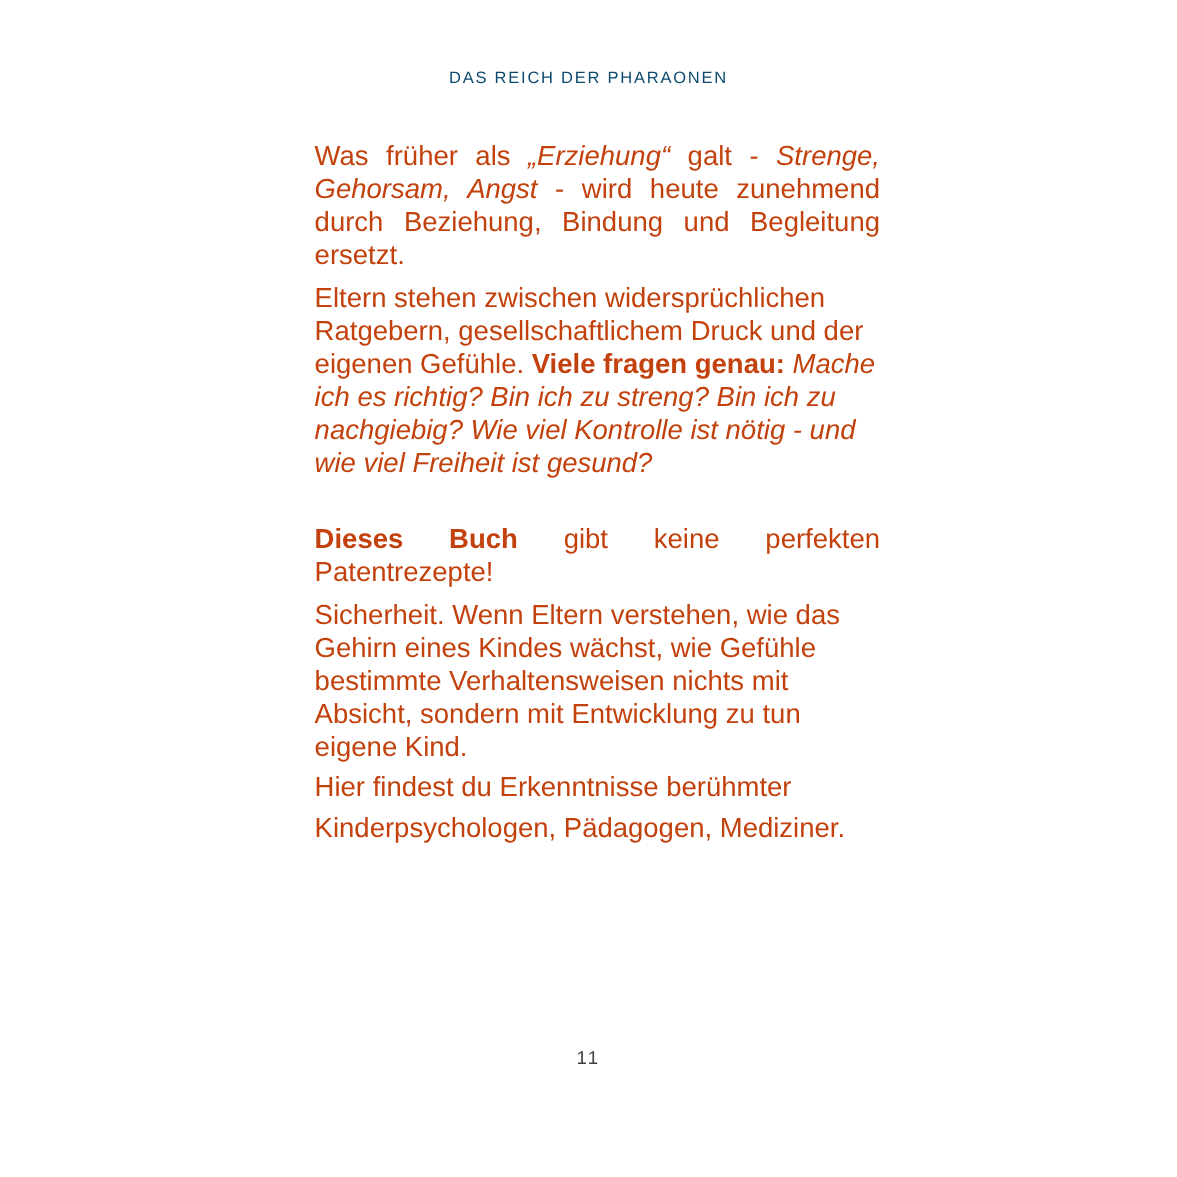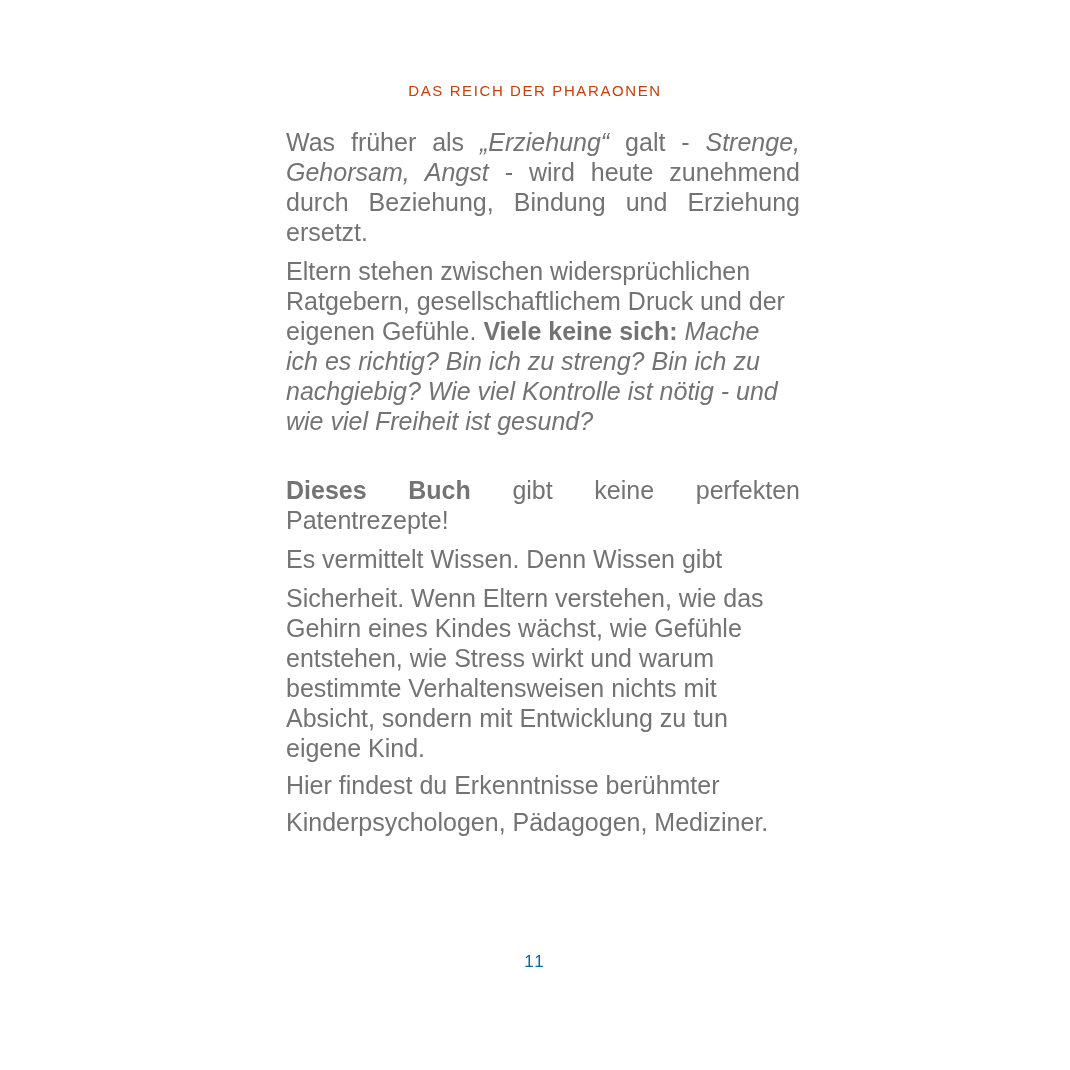--- a/index.html
+++ b/index.html
@@ -16,30 +16,29 @@
     font-family: "Liberation Sans", "DejaVu Sans", sans-serif;
   }
   .running-header {
     position: absolute;
     top: 62px;
     left: 0;
     width: 100%;
     text-align: center;
     font-size: 15px;
     letter-spacing: 1.6px;
-    color: #c2410c;
+    color: #0c4a6e;
     font-weight: 400;
-    margin-top: 20px;
   }
   .text-content {
     position: absolute;
     top: 127px;
     left: 286px;
     width: 514px;
-    color: #737373;
+    color: #c2410c;
     font-size: 25px;
     line-height: 30px;
   }
   .paragraph { margin: 0; }
   .text-line {
     text-align: left;
     white-space: normal;
   }
   .text-line.stretch {
     text-align: justify;
@@ -49,56 +48,52 @@
   .r-italic { font-style: italic; font-weight: 400; }
   .r-bold   { font-style: normal; font-weight: 700; }
   .page-number {
     position: absolute;
     top: 952px;
     left: 0;
     width: 100%;
     text-align: center;
     font-size: 17px;
     letter-spacing: 2px;
-    color: #0369a1;
+    color: #404040;
   }
 </style>
 </head>
 <body>
 
 <div class="page">
 
   <div class="running-header">DAS REICH DER PHARAONEN</div>
 
   <div class="text-content" id="text-content">
       <div class="paragraph" style="margin-top: 0px;">
         <div class="text-line stretch"><span class="r-normal">Was früher als </span><span class="r-italic">„Erziehung“</span><span class="r-normal"> galt - </span><span class="r-italic">Strenge,</span></div>
         <div class="text-line stretch"><span class="r-italic">Gehorsam, Angst</span><span class="r-normal"> - wird heute zunehmend</span></div>
-        <div class="text-line stretch"><span class="r-normal">durch Beziehung, Bindung und Erziehung</span></div>
+        <div class="text-line stretch"><span class="r-normal">durch Beziehung, Bindung und Begleitung</span></div>
         <div class="text-line"><span class="r-normal">ersetzt.</span></div>
       </div>
       <div class="paragraph" style="margin-top: 9px;">
         <div class="text-line"><span class="r-normal">Eltern stehen zwischen widersprüchlichen</span></div>
         <div class="text-line"><span class="r-normal">Ratgebern, gesellschaftlichem Druck und der</span></div>
-        <div class="text-line"><span class="r-normal">eigenen Gefühle. </span><span class="r-bold">Viele keine sich:</span><span class="r-italic"> Mache</span></div>
+        <div class="text-line"><span class="r-normal">eigenen Gefühle. </span><span class="r-bold">Viele fragen genau:</span><span class="r-italic"> Mache</span></div>
         <div class="text-line"><span class="r-italic">ich es richtig? Bin ich zu streng? Bin ich zu</span></div>
         <div class="text-line"><span class="r-italic">nachgiebig? Wie viel Kontrolle ist nötig - und</span></div>
         <div class="text-line"><span class="r-italic">wie viel Freiheit ist gesund?</span></div>
       </div>
       <div class="paragraph" style="margin-top: 39px;">
         <div class="text-line stretch"><span class="r-bold">Dieses Buch</span><span class="r-normal"> gibt keine perfekten</span></div>
         <div class="text-line"><span class="r-normal">Patentrezepte!</span></div>
       </div>
       <div class="paragraph" style="margin-top: 9px;">
-        <div class="text-line"><span class="r-normal">Es vermittelt Wissen. Denn Wissen gibt</span></div>
-      </div>
-      <div class="paragraph" style="margin-top: 9px;">
         <div class="text-line"><span class="r-normal">Sicherheit. Wenn Eltern verstehen, wie das</span></div>
         <div class="text-line"><span class="r-normal">Gehirn eines Kindes wächst, wie Gefühle</span></div>
-        <div class="text-line"><span class="r-normal">entstehen, wie Stress wirkt und warum</span></div>
         <div class="text-line"><span class="r-normal">bestimmte Verhaltensweisen nichts mit</span></div>
         <div class="text-line"><span class="r-normal">Absicht, sondern mit Entwicklung zu tun</span></div>
         <div class="text-line"><span class="r-normal">eigene Kind.</span></div>
       </div>
       <div class="paragraph" style="margin-top: 7px;">
         <div class="text-line"><span class="r-normal">Hier findest du Erkenntnisse berühmter</span></div>
       </div>
       <div class="paragraph" style="margin-top: 7px;">
         <div class="text-line"><span class="r-normal">Kinderpsychologen, Pädagogen, Mediziner.</span></div>
       </div>

